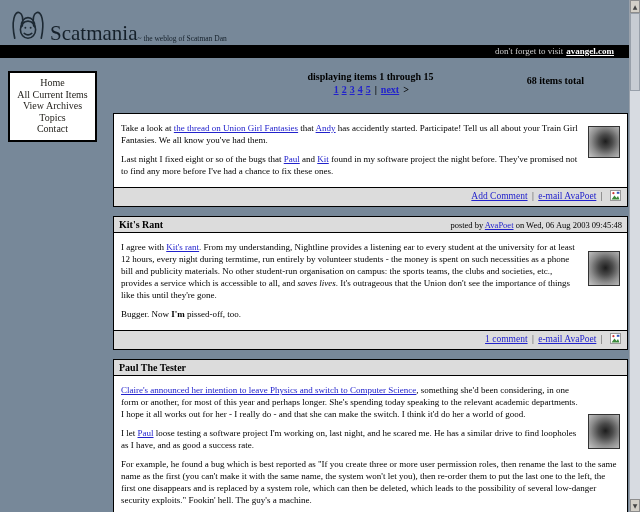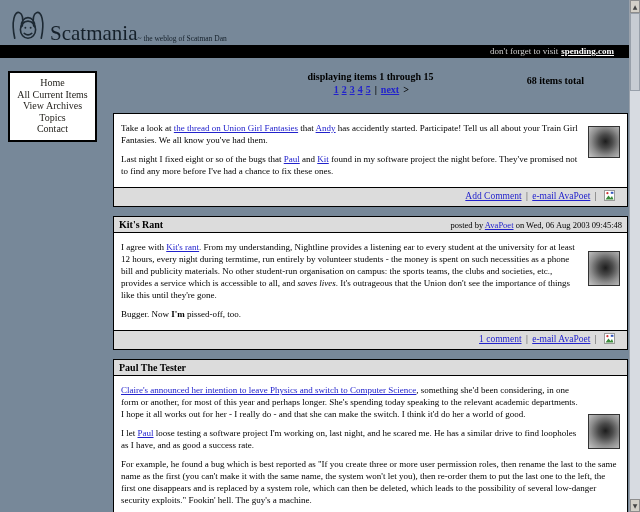--- a/index.html
+++ b/index.html
@@ -46,21 +46,21 @@
   .posted-by{font-size:8.5px;color:#000;white-space:nowrap}
   .posted-by a{color:#2222cc}
   .post-body{padding:1px 7px 3px;font-size:9px;line-height:12px;color:#000;overflow:hidden;min-height:9px}
   .post-body p{margin:7px 0}
   .post-body a{color:#2222cc}
   .thumb{float:right;width:30px;height:30px;border:1px solid #333;margin:2px 0 2px 8px;
          background:radial-gradient(circle at 55% 48%,#1d1d1d 0%,#4a4a4a 30%,#8c8c8c 62%,#c6c6c6 100%)}
   #posts .post:nth-of-type(1) .thumb{margin-top:11px}
   #posts .post:nth-of-type(2) .thumb{margin-top:17px;height:33px}
   #posts .post:nth-of-type(3) .thumb{margin-top:37px;height:33px}
-  .post-footer{background:#dcdcdc;border-top:1px solid #000;padding:2px 12px;font-size:9.5px;text-align:right;line-height:12px}
+  .post-footer{background:#dcdcdc;border-top:1px solid #000;padding:2px 6px;font-size:9.5px;text-align:right;line-height:12px}
   .post-footer a{color:#2222cc}
   .post-footer .sep{color:#444;margin:0 2px}
   .bimg{display:inline-block;vertical-align:-2px;margin-left:3px}
 </style>
 </head>
 <body>
 
 <div class="hdr">
   <span class="logo">
     <svg width="38" height="36" viewBox="0 0 40 38">
@@ -73,21 +73,21 @@
       </g>
       <g fill="#1d2933">
         <circle cx="17.2" cy="23" r="1"></circle>
         <circle cx="22.8" cy="23" r="1"></circle>
       </g>
     </svg>
   </span><span class="site-title">Scatmania</span><span class="tagline">~ the weblog of Scatman Dan</span>
 </div>
 
 <div class="banner">
-  <span>don't forget to visit</span><a href="#">spending.com</a>
+  <span>don't forget to visit</span><a href="#">avangel.com</a>
 </div>
 
 <div class="main">
 
   <div class="nav">
     <a href="#">Home</a>
     <a href="#">All Current Items</a>
     <a href="#">View Archives</a>
     <a href="#">Topics</a>
     <a href="#">Contact</a>

